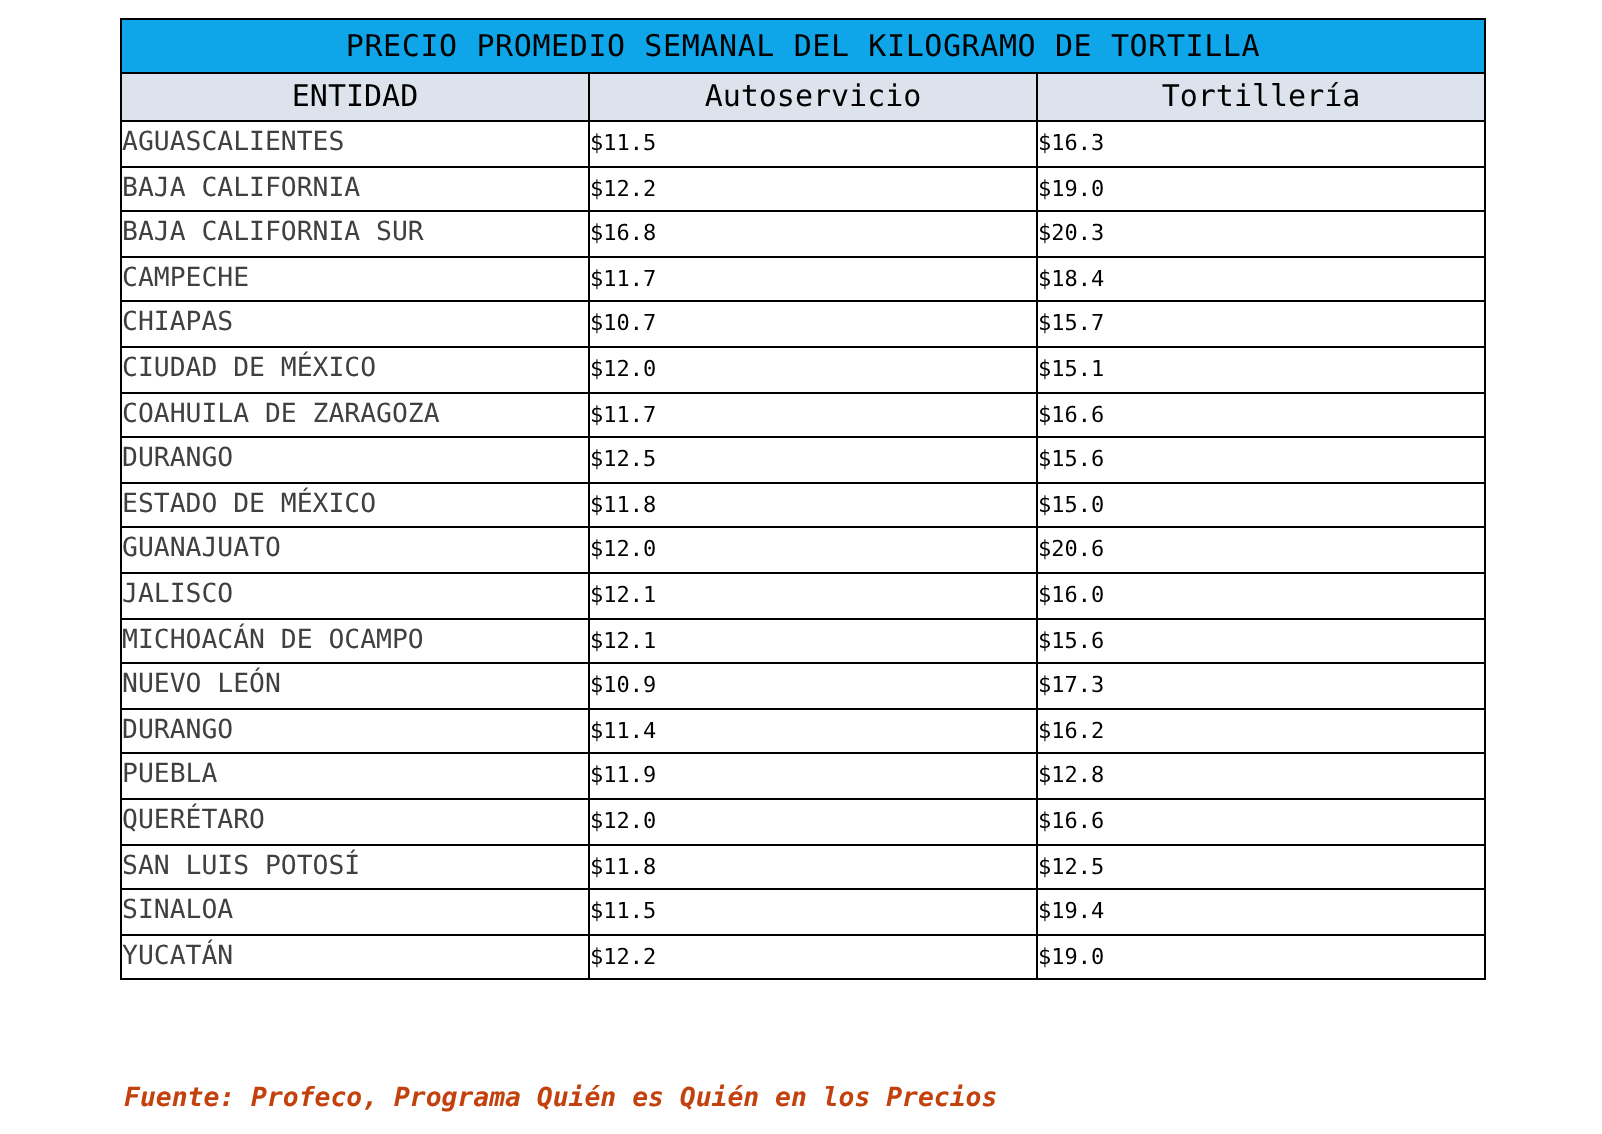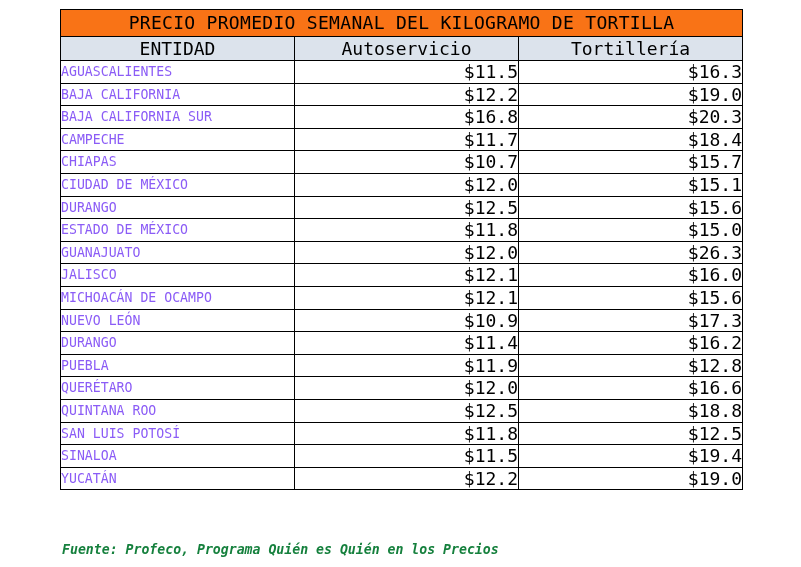--- a/index.html
+++ b/index.html
@@ -30,70 +30,70 @@
     width: 682px;
     table-layout: fixed;
   }
   table.price-table td,
   table.price-table th {
     border: 1px solid #000000;
     padding: 0;
     font-weight: normal;
   }
   .title-cell {
-    background: #f97316;
+    background: #0ea5e9;
     text-align: center;
     font-family: "DejaVu Sans Mono", monospace;
     font-weight: bold;
-    font-size: 18px;
+    font-size: 15px;
     letter-spacing: 0.3px;
     height: 26px;
     line-height: 26px;
     color: #000000;
   }
   .head-cell {
     background: #dce3ec;
     text-align: center;
     font-family: "DejaVu Sans Mono", monospace;
     font-weight: bold;
-    font-size: 18px;
+    font-size: 15px;
     height: 23px;
     line-height: 23px;
     color: #000000;
   }
   td.entity {
     text-align: left;
     padding-left: 7px;
     font-size: 13.2px;
     height: 21.6px;
     line-height: 21.6px;
-    color: #8b5cf6;
+    color: #404040;
     white-space: nowrap;
     overflow: hidden;
   }
   td.value {
-    text-align: right;
-    font-size: 18px;
+    text-align: left;
+    font-size: 11px;
     height: 21.6px;
     line-height: 21.6px;
     color: #000000;
   }
   col.c-entity { width: 234px; }
   col.c-auto { width: 224px; }
   col.c-tort { width: 224px; }
 
   .source {
     position: absolute;
     left: 62px;
     top: 542px;
     font-family: "DejaVu Sans Mono", monospace;
     font-style: italic;
     font-weight: bold;
     font-size: 13.2px;
-    color: #15803d;
+    color: #c2410c;
     white-space: nowrap;
   }
 </style>
 </head>
 <body>
 
 <div class="page">
 
   <div class="table-wrap">
     <table class="price-table">
@@ -137,33 +137,38 @@
             <td class="entity">CHIAPAS</td>
             <td class="value">$10.7</td>
             <td class="value">$15.7</td>
           </tr>
           <tr>
             <td class="entity">CIUDAD DE MÉXICO</td>
             <td class="value">$12.0</td>
             <td class="value">$15.1</td>
           </tr>
           <tr>
+            <td class="entity">COAHUILA DE ZARAGOZA</td>
+            <td class="value">$11.7</td>
+            <td class="value">$16.6</td>
+          </tr>
+          <tr>
             <td class="entity">DURANGO</td>
             <td class="value">$12.5</td>
             <td class="value">$15.6</td>
           </tr>
           <tr>
             <td class="entity">ESTADO DE MÉXICO</td>
             <td class="value">$11.8</td>
             <td class="value">$15.0</td>
           </tr>
           <tr>
             <td class="entity">GUANAJUATO</td>
             <td class="value">$12.0</td>
-            <td class="value">$26.3</td>
+            <td class="value">$20.6</td>
           </tr>
           <tr>
             <td class="entity">JALISCO</td>
             <td class="value">$12.1</td>
             <td class="value">$16.0</td>
           </tr>
           <tr>
             <td class="entity">MICHOACÁN DE OCAMPO</td>
             <td class="value">$12.1</td>
             <td class="value">$15.6</td>
@@ -182,25 +187,20 @@
             <td class="entity">PUEBLA</td>
             <td class="value">$11.9</td>
             <td class="value">$12.8</td>
           </tr>
           <tr>
             <td class="entity">QUERÉTARO</td>
             <td class="value">$12.0</td>
             <td class="value">$16.6</td>
           </tr>
           <tr>
-            <td class="entity">QUINTANA ROO</td>
-            <td class="value">$12.5</td>
-            <td class="value">$18.8</td>
-          </tr>
-          <tr>
             <td class="entity">SAN LUIS POTOSÍ</td>
             <td class="value">$11.8</td>
             <td class="value">$12.5</td>
           </tr>
           <tr>
             <td class="entity">SINALOA</td>
             <td class="value">$11.5</td>
             <td class="value">$19.4</td>
           </tr>
           <tr>

